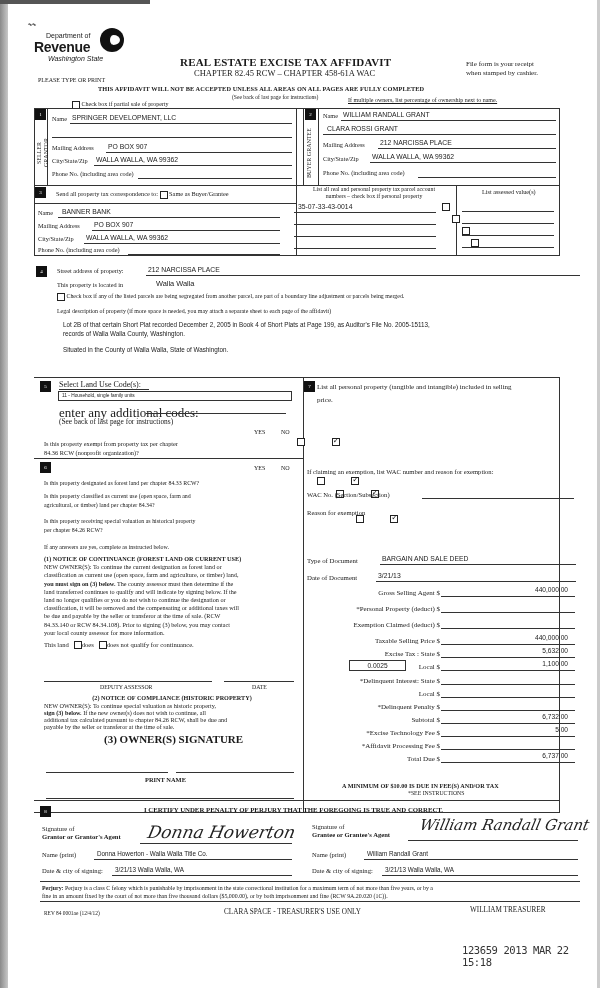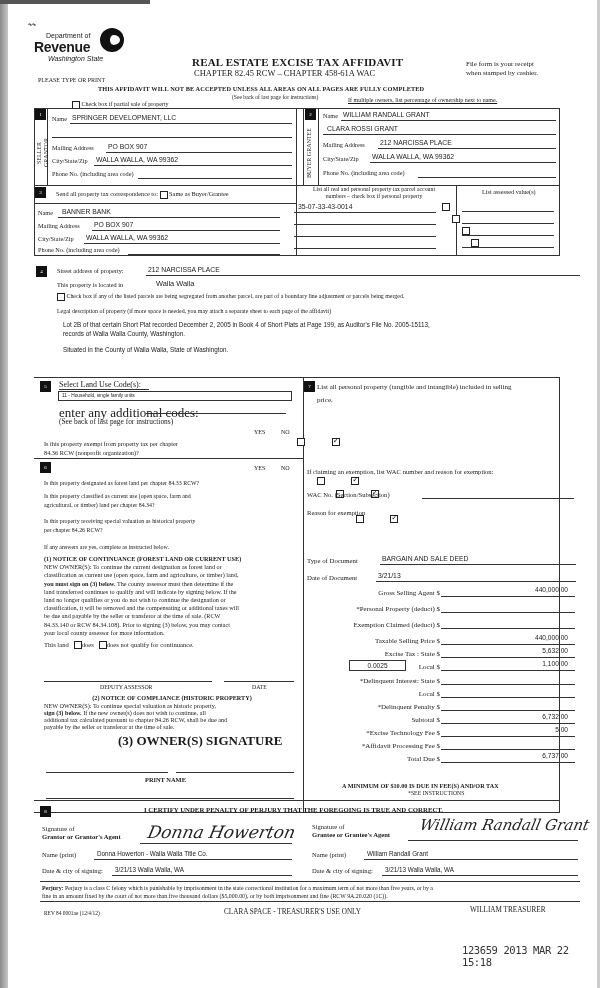--- a/index.html
+++ b/index.html
@@ -12,21 +12,21 @@
   .rightstrip { position: absolute; right: 0; top: 0; width: 3px; height: 988px; background: #ccc; }
 
   .logo { left: 28px; top: 18px; width: 100px; height: 50px; }
   .logo .dept { position: absolute; left: 18px; top: 14px; font-family: "Liberation Sans", sans-serif; font-size: 7px; }
   .logo .rev { position: absolute; left: 6px; top: 21px; font-family: "Liberation Sans", sans-serif; font-size: 14px; font-weight: bold; letter-spacing: -0.3px; }
   .logo .wa { position: absolute; left: 20px; top: 37px; font-family: "Liberation Sans", sans-serif; font-size: 7px; font-style: italic; }
   .logo .swirl { position: absolute; left: 72px; top: 10px; width: 24px; height: 24px; border-radius: 50%; background: #111; }
   .logo .swirl:after { content: ""; position: absolute; left: 7px; top: 7px; width: 10px; height: 10px; border-radius: 50%; background: #fff; border-left: 3px solid #111; }
   .logo .bird { position: absolute; left: 0; top: 0; font-size: 8px; color: #555; }
 
-  .title { left: 180px; top: 56px; font-size: 11px; font-weight: bold; letter-spacing: 0.2px; margin-left: 12px; }
+  .title { left: 180px; top: 56px; font-size: 11px; font-weight: bold; letter-spacing: 0.2px; }
   .subtitle { left: 194px; top: 68px; font-size: 8.5px; }
   .please { left: 38px; top: 77px; font-size: 6px; }
   .receipt { left: 466px; top: 60px; font-size: 7px; line-height: 9px; }
   .warn { left: 98px; top: 85px; font-size: 6.3px; font-weight: bold; letter-spacing: 0.1px; }
   .seeback { left: 232px; top: 94px; font-size: 5.6px; }
 
   .cb { display: inline-block; width: 8px; height: 8px; border: 1px solid #222; vertical-align: middle; background: #fff; position: relative; }
   .cb.checked:after { content: "✓"; position: absolute; left: 0; top: -3px; font-size: 8px; line-height: 10px; font-family: "DejaVu Sans", sans-serif; }
   .partial { left: 72px; top: 101px; font-size: 6px; }
   .multiple { left: 348px; top: 97px; font-size: 6px; }
@@ -238,21 +238,21 @@
 <div class="uline" style="left:224px; top:681px; width:70px;"></div>
 <div class="field" style="left:100px; top:684px; font-size:5.8px;">DEPUTY ASSESSOR</div>
 <div class="field" style="left:252px; top:684px; font-size:5.8px;">DATE</div>
 <div class="p" style="left:44px; top:694px; width:256px;">
   <div style="font-weight:bold; text-align:center;">(2) NOTICE OF COMPLIANCE (HISTORIC PROPERTY)</div>
   <div style="line-height:7px;">NEW OWNER(S): To continue special valuation as historic property,</div>
   <div style="line-height:7px;"><b>sign (3) below.</b><span> If the new owner(s) does not wish to continue, all</span></div>
   <div style="line-height:7px;">additional tax calculated pursuant to chapter 84.26 RCW, shall be due and</div>
   <div style="line-height:7px;">payable by the seller or transferor at the time of sale.</div>
 </div>
-<div class="field" style="left:118px; top:733px; font-size:13px; font-weight:bold;">(3)  OWNER(S) SIGNATURE</div>
+<div class="field" style="left:104px; top:733px; font-size:11px; font-weight:bold;">(3)  OWNER(S) SIGNATURE</div>
 <div class="uline" style="left:46px; top:772px; width:122px;"></div>
 <div class="uline" style="left:176px; top:772px; width:118px;"></div>
 <div class="field" style="left:145px; top:776px; font-size:6.4px; font-weight:bold;">PRINT NAME</div>
 <div class="uline" style="left:46px; top:798px; width:248px;"></div>
 
 
 <div class="numbox" style="left:304px; top:381px;">7</div>
 <div class="field" style="left:317px; top:383px; font-size:7px;">List all  personal property (tangible and intangible) included in selling</div>
 <div class="field" style="left:317px; top:396px; font-size:7px;">price.</div>
 <div class="abs" style="left:310px; top:405px; width:246px; height:55px;"></div>

